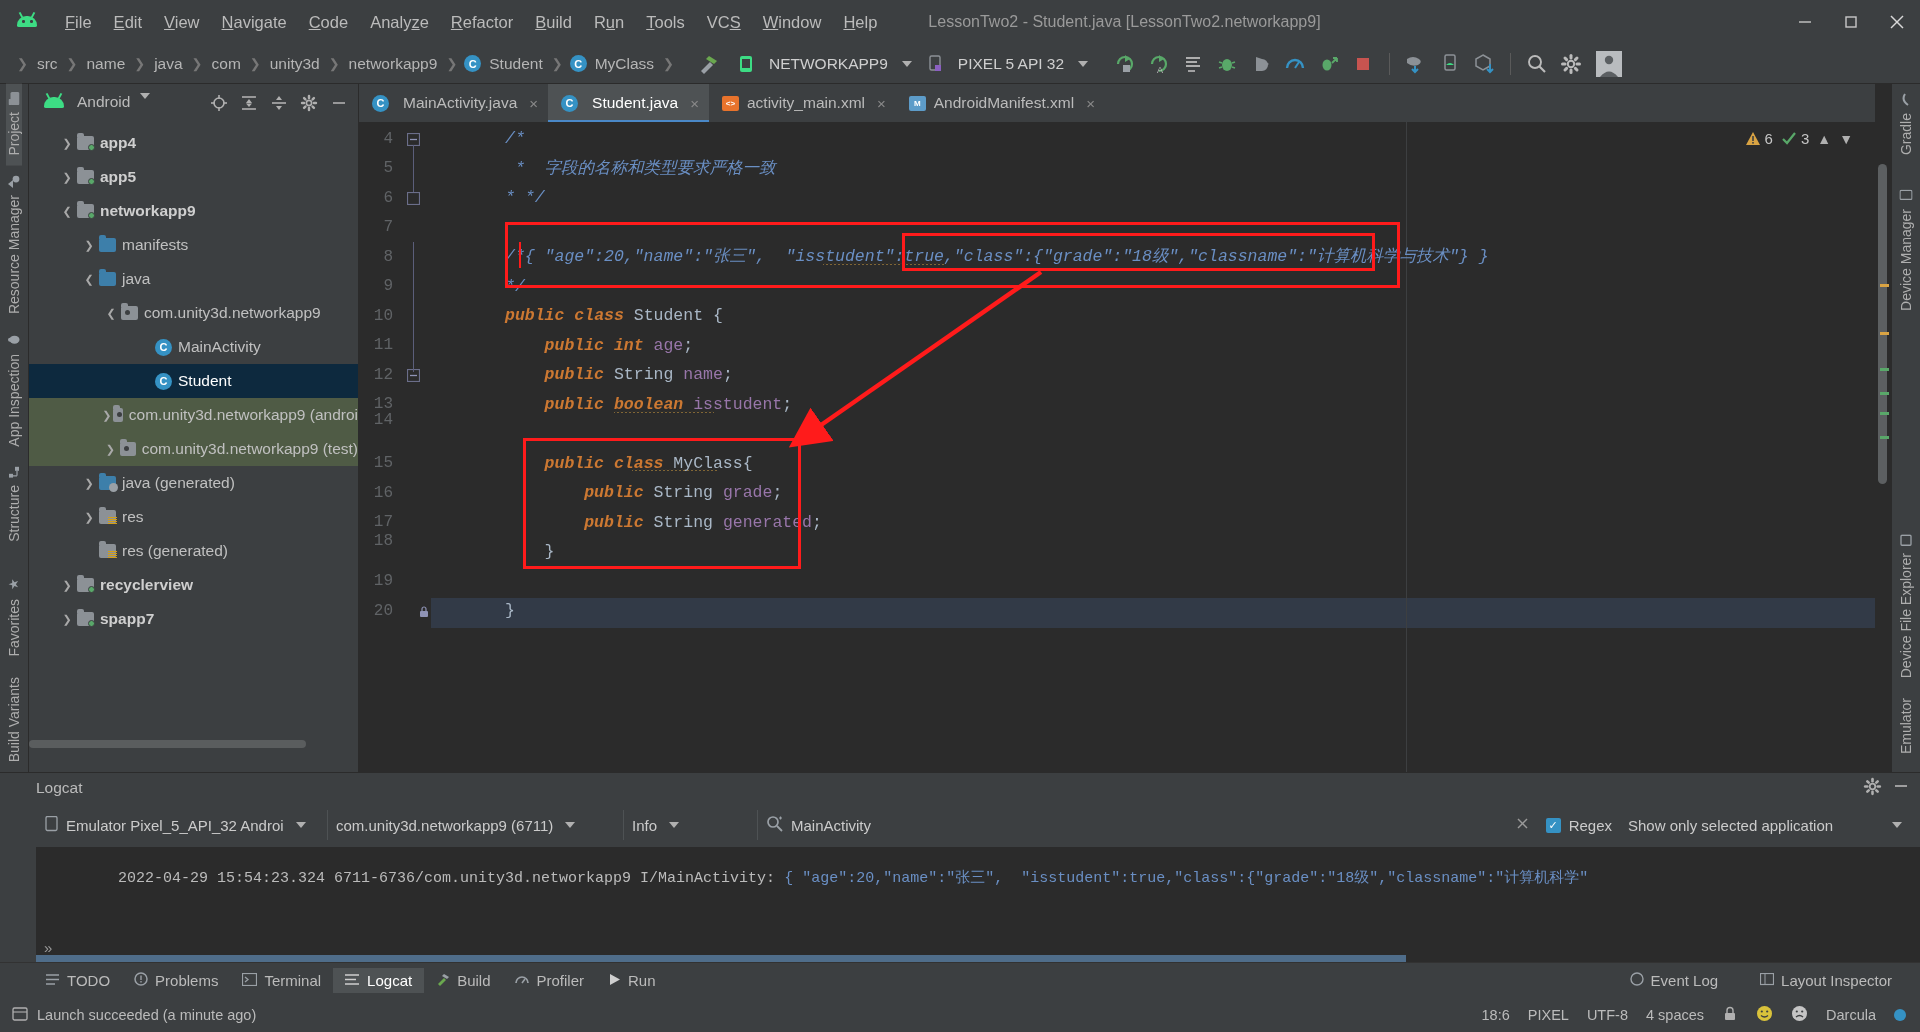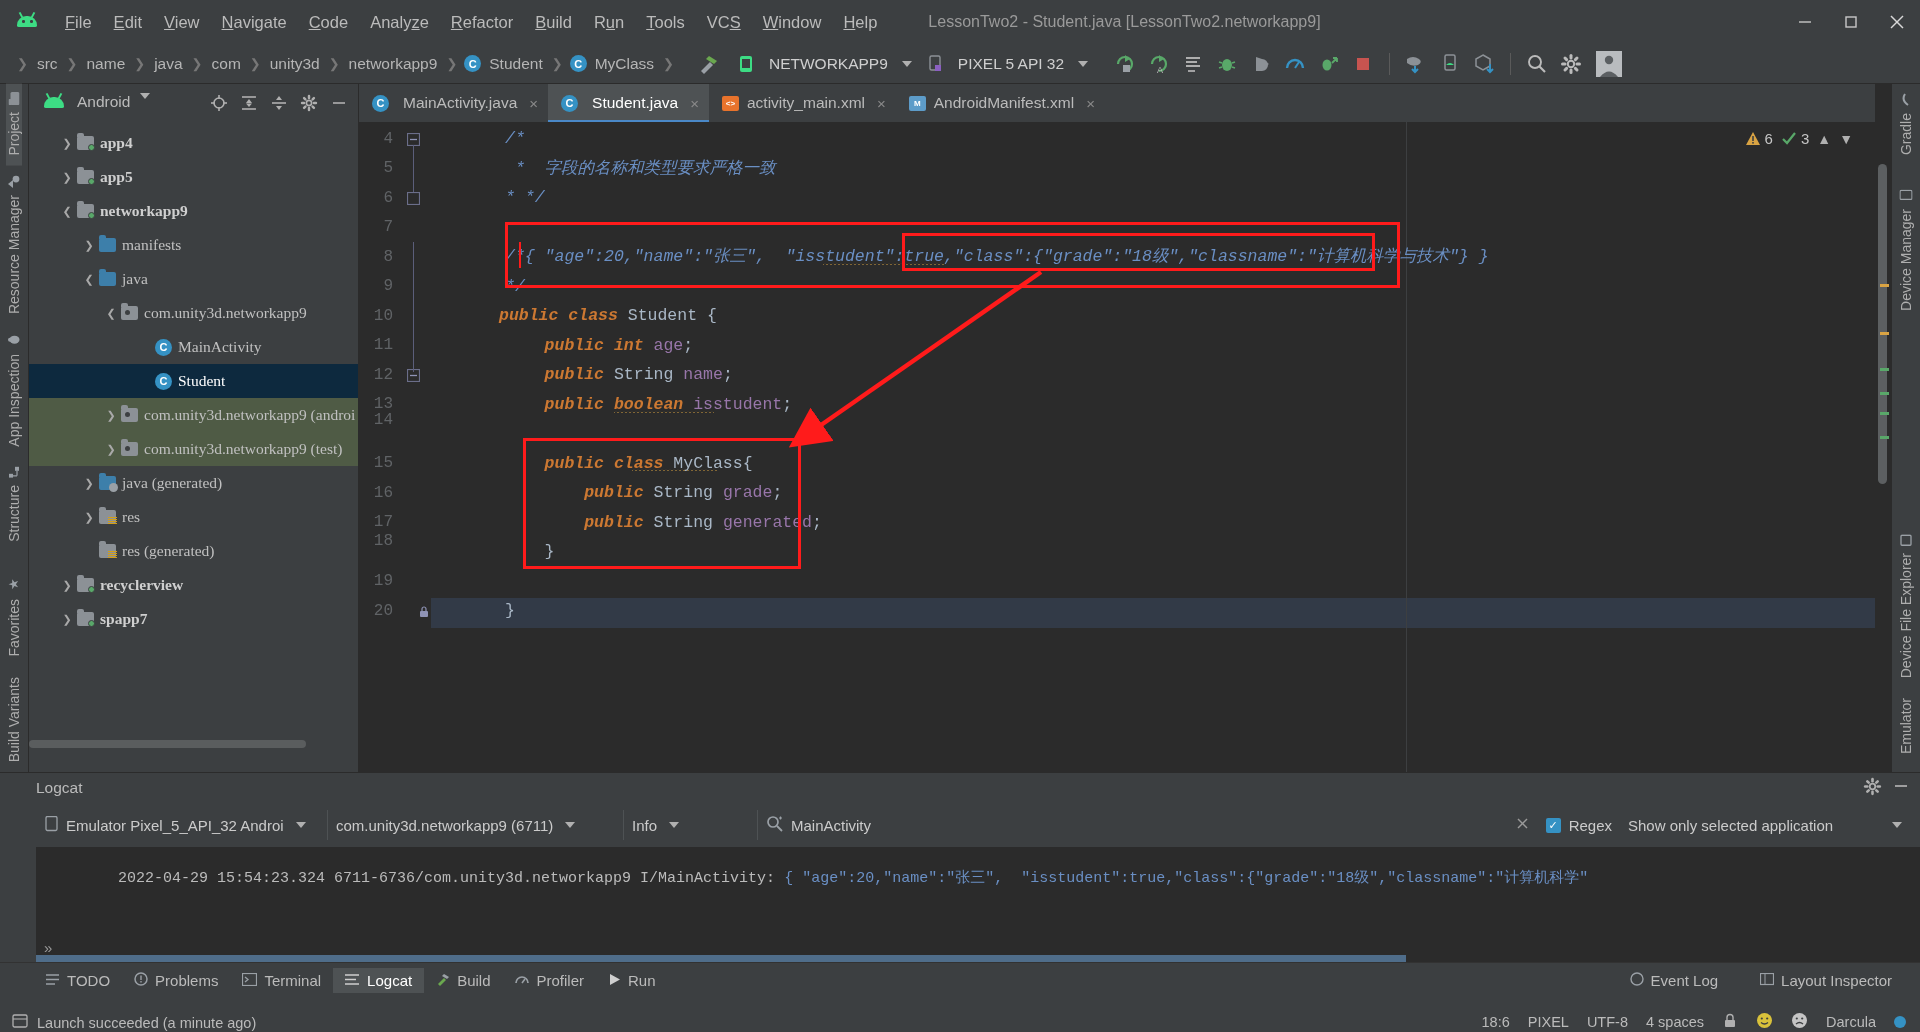--- a/index.html
+++ b/index.html
@@ -59,21 +59,21 @@
   .proj-head { height:38px; display:flex; align-items:center; padding:0 6px 0 12px; }
   .proj-head .ptitle { display:flex; align-items:flex-start; font-size:15.5px; color:#bbbbbb; }
   .proj-head .phicons { margin-left:auto; display:flex; align-items:center; gap:4px; }
   .phbtn { width:26px; height:26px; display:flex; align-items:center; justify-content:center; }
   .tree { flex:1 1 auto; overflow:hidden; padding-top:4px; font-size:15.5px; }
   .trow { height:34px; display:flex; align-items:center; white-space:nowrap; padding-left:6px; }
   .trow.sel { background:#0d293e; }
   .trow.tgt { background:#4f5b45; }
   .arrow { width:20px; display:flex; justify-content:center; align-items:center; color:#a9a9a9; font-size:11px; }
   .arrow.none { visibility:hidden; }
-  .tlabel { margin-left:6px; color:#c0c0c0;font-family:Liberation Serif, serif; }
+  .tlabel { margin-left:6px; color:#c0c0c0; }
   .tlabel.b { font-weight:bold; color:#cfcfcf; }
   .ficon { width:17px; height:14px; position:relative; display:inline-block; }
   .ficon .body { position:absolute; inset:0; background:#8c9196; border-radius:2px; }
   .ficon .tab { position:absolute; left:0; top:-3px; width:7px; height:4px; background:#8c9196; border-radius:2px 2px 0 0; }
   .ficon.blue .body, .ficon.blue .tab { background:#3d7faa; }
   .ficon .dot { position:absolute; right:-1px; bottom:-1px; width:7px; height:7px; border-radius:50%; background:#59a869; border:1px solid #3c3f41; }
   .ficon .pkgdot { position:absolute; left:4px; top:4px; width:5px; height:5px; border-radius:50%; background:#3c3f41; }
   .ficon .gen { position:absolute; right:-2px; bottom:-2px; width:9px; height:9px; border-radius:50%; background:#9aa0a6; }
   .ficon .reslines { position:absolute; right:-1px; bottom:-1px; width:9px; height:8px; background:repeating-linear-gradient(#d4a017 0 1px, transparent 1px 2px); }
   .scrollthumb { position:absolute; left:0; bottom:24px; width:277px; height:8px; background:#5a5d5e; border-radius:4px; }
@@ -140,21 +140,21 @@
   .lc-hthumb { position:absolute; left:0; bottom:0; height:7px; width:1370px; background:#4f6d8a; }
   .lc-expand { position:absolute; left:8px; bottom:6px; color:#999; font-size:15px; }
 
   
   .bottombar { height:36px; background:#3c3f41; display:flex; align-items:center; padding-left:34px; flex:0 0 36px; border-top:1px solid #323232; }
   .btab { display:flex; align-items:center; gap:7px; padding:4px 12px; font-size:15px; color:#bbbbbb; white-space:nowrap; }
   .btab.active { background:#4e5254; color:#ffffff; }
   .bottombar .right { margin-left:auto; display:flex; gap:18px; padding-right:16px;text-align:center; }
 
   
-  .statusbar { height:34px; background:#3c3f41; display:flex; align-items:flex-end; padding:0 14px 0 12px; font-size:14.5px; color:#bbbbbb; flex:0 0 34px; }
+  .statusbar { height:34px; background:#3c3f41; display:flex; align-items:center; padding:0 14px 0 12px; font-size:14.5px; color:#bbbbbb; flex:0 0 34px; }
   .statusbar .left { display:flex; align-items:center; gap:9px; }
   .statusbar .right { margin-left:auto; display:flex; align-items:center; gap:18px; }
   .themedot { width:12px; height:12px; border-radius:50%; background:#3592c4; display:inline-block; }
 </style>
 </head>
 <body>
 
 <div class="app">
 
   <div class="titlebar">
@@ -693,21 +693,21 @@
 
           <div class="rmargin" style="left:975px"></div>
 
           <div class="cl cmt" style="top:2px;   left:74px">/*</div>
           <div class="cl cmt" style="top:31.5px;left:74px"> *  字段的名称和类型要求严格一致</div>
           <div class="cl cmt" style="top:61px;  left:74px">* */</div>
           <div class="cl" style="top:90.5px;left:74px"></div>
           <div class="cl cmt" style="top:120px; left:74px">/*{ "age":20,"name":"张三",  "isstudent":true,"class":{"grade":"18级","classname":"计算机科学与技术"} }</div>
           <div class="cl cmt" style="top:149.5px;left:74px">*/</div>
 
-          <div class="cl" style="top:179px;left:68px"><span class="kw">public</span> <span class="kw">class</span> <span class="typ">Student</span> <span class="brc">{</span></div>
+          <div class="cl" style="top:179px;left:74px"><span class="kw">public</span> <span class="kw">class</span> <span class="typ">Student</span> <span class="brc">{</span></div>
           <div class="cl" style="top:208.5px;left:74px">    <span class="kw">public</span> <span class="kw">int</span> <span class="fld">age</span><span class="brc">;</span></div>
           <div class="cl" style="top:238px;left:74px">    <span class="kw">public</span> <span class="typ">String</span> <span class="fld">name</span><span class="brc">;</span></div>
           <div class="cl" style="top:267.5px;left:74px">    <span class="kw">public</span> <span class="kw">boolean</span> <span class="fld">isstudent</span><span class="brc">;</span></div>
           <div class="cl" style="top:297px;left:74px"></div>
           <div class="cl" style="top:326.5px;left:74px">    <span class="kw">public</span> <span class="kw">class</span> <span class="typ">MyClass</span><span class="brc">{</span></div>
           <div class="cl" style="top:356px;left:74px">        <span class="kw">public</span> <span class="typ">String</span> <span class="fld">grade</span><span class="brc">;</span></div>
           <div class="cl" style="top:385.5px;left:74px">        <span class="kw">public</span> <span class="typ">String</span> <span class="fld">generated</span><span class="brc">;</span></div>
           <div class="cl brc" style="top:415px;left:74px">    }</div>
           <div class="cl" style="top:444.5px;left:74px"></div>
           <div class="cl brc" style="top:474px;left:74px">}</div>

